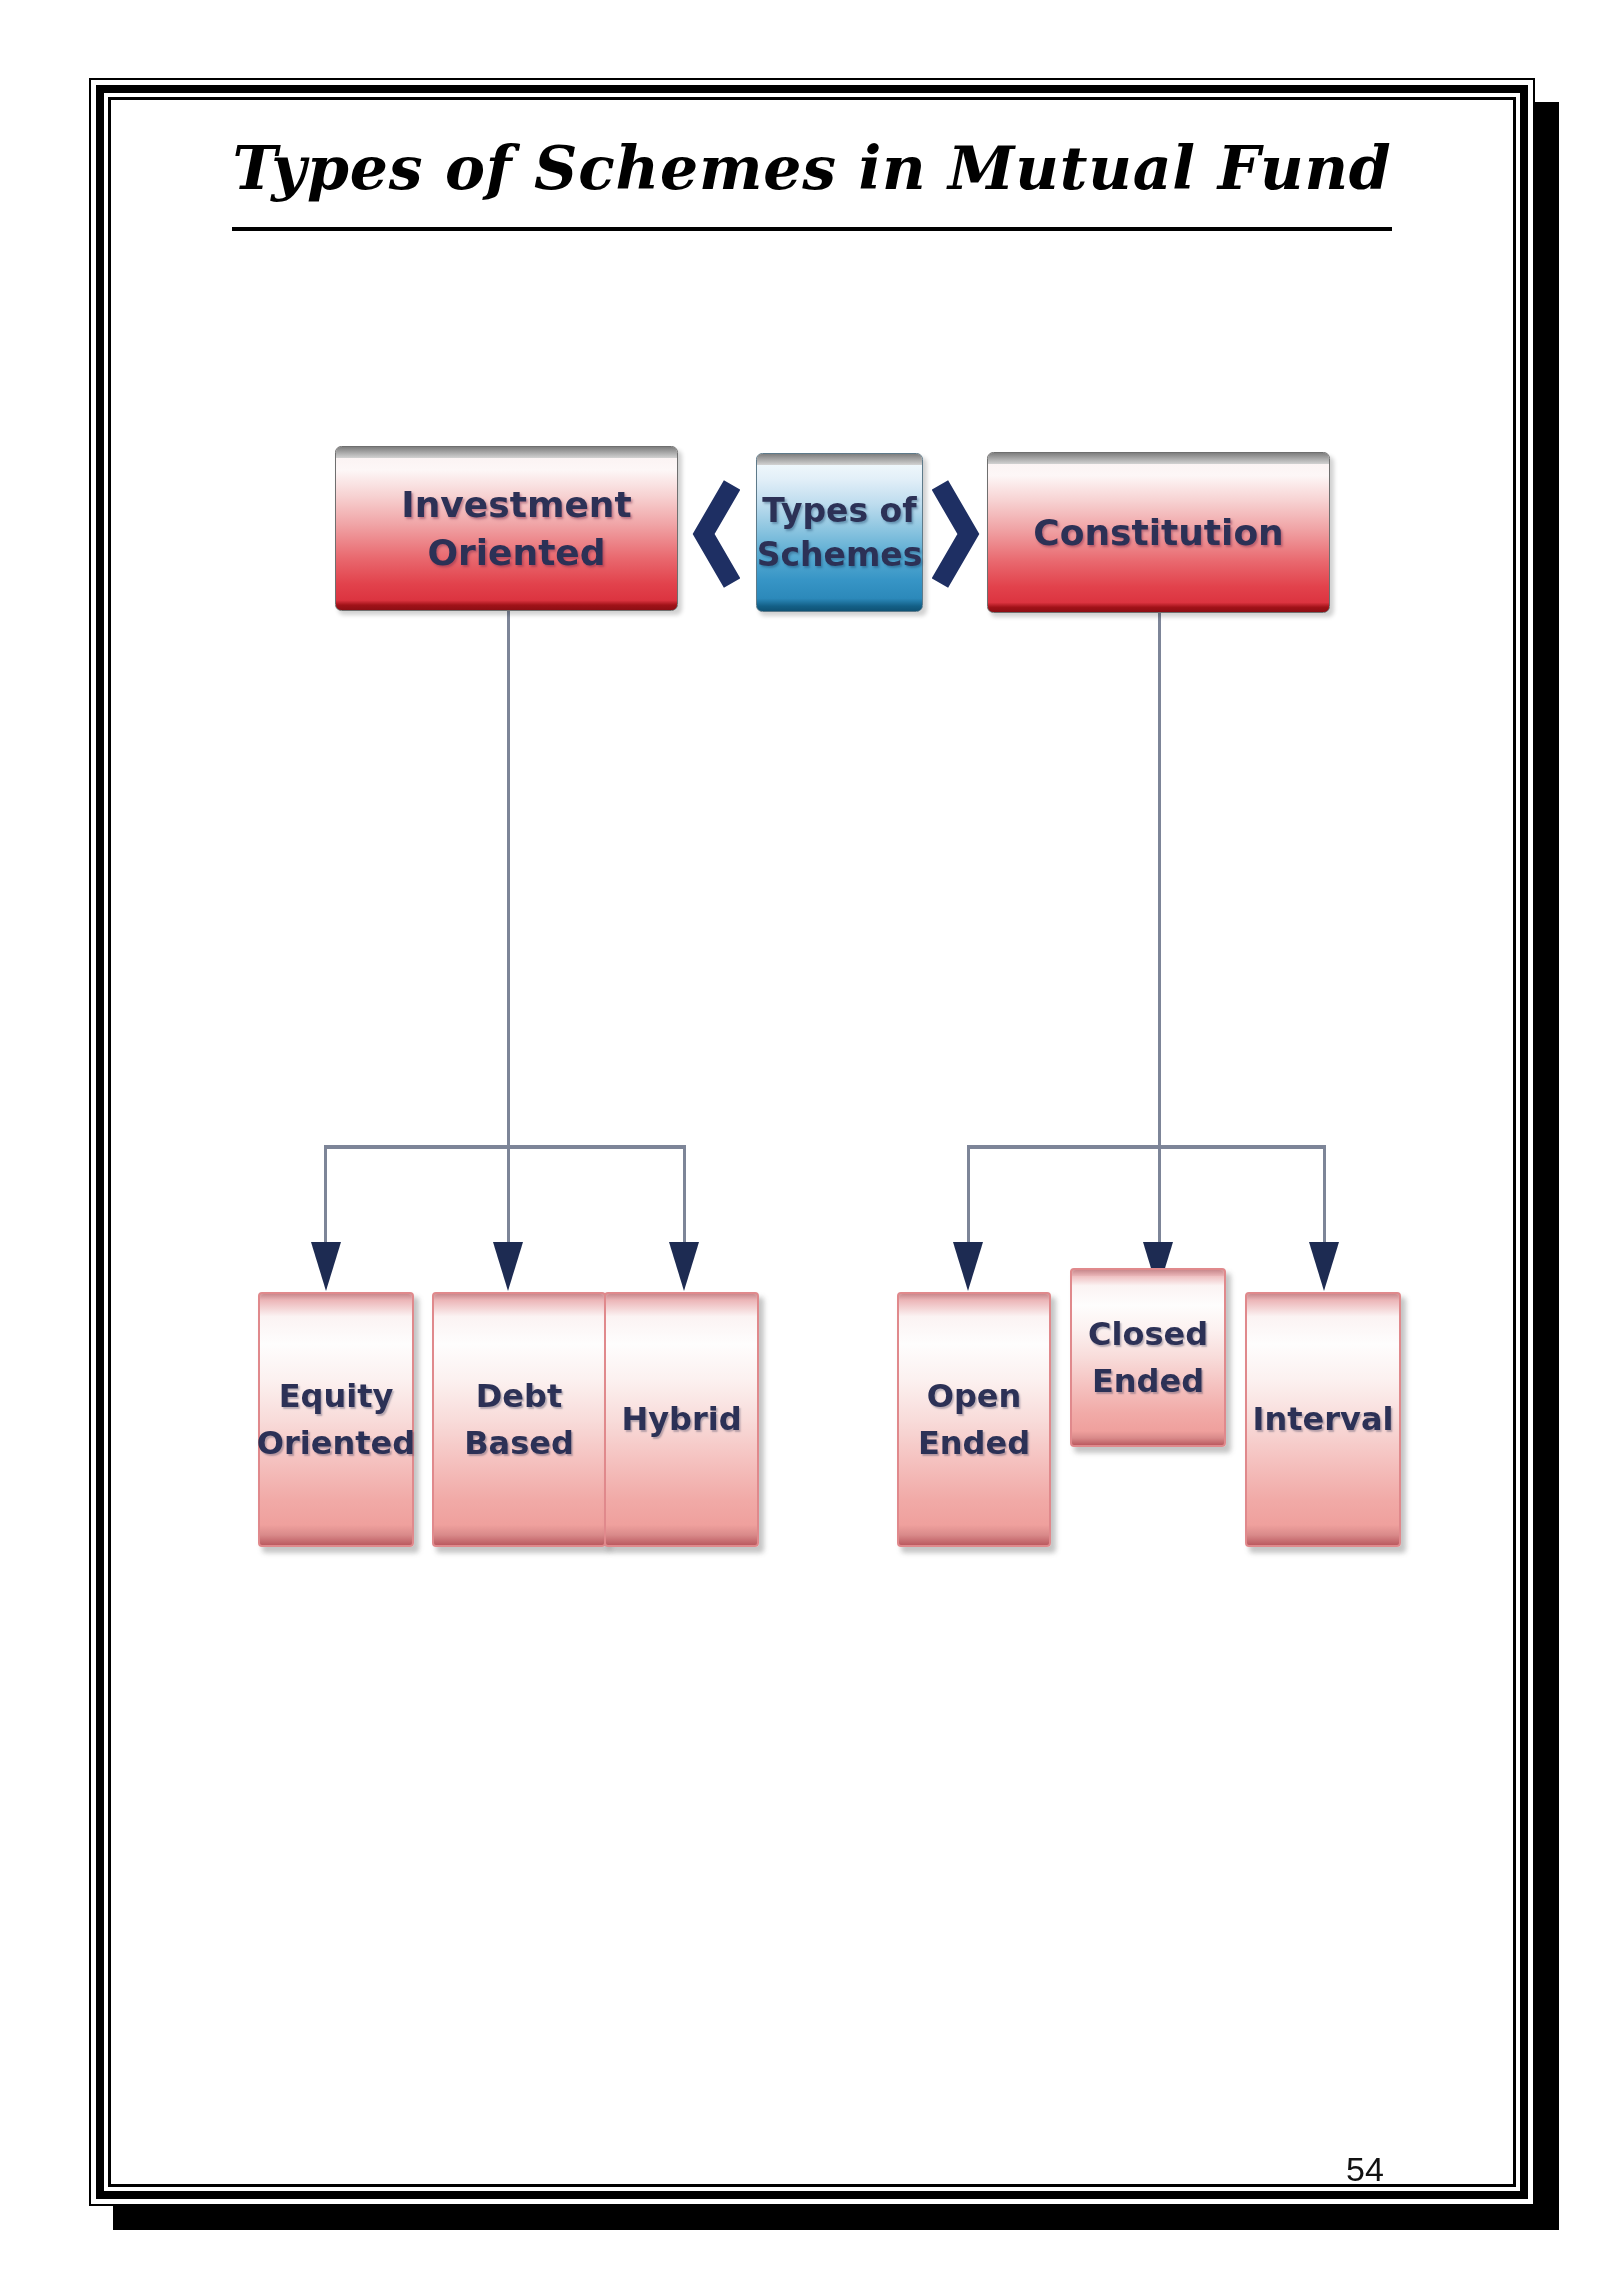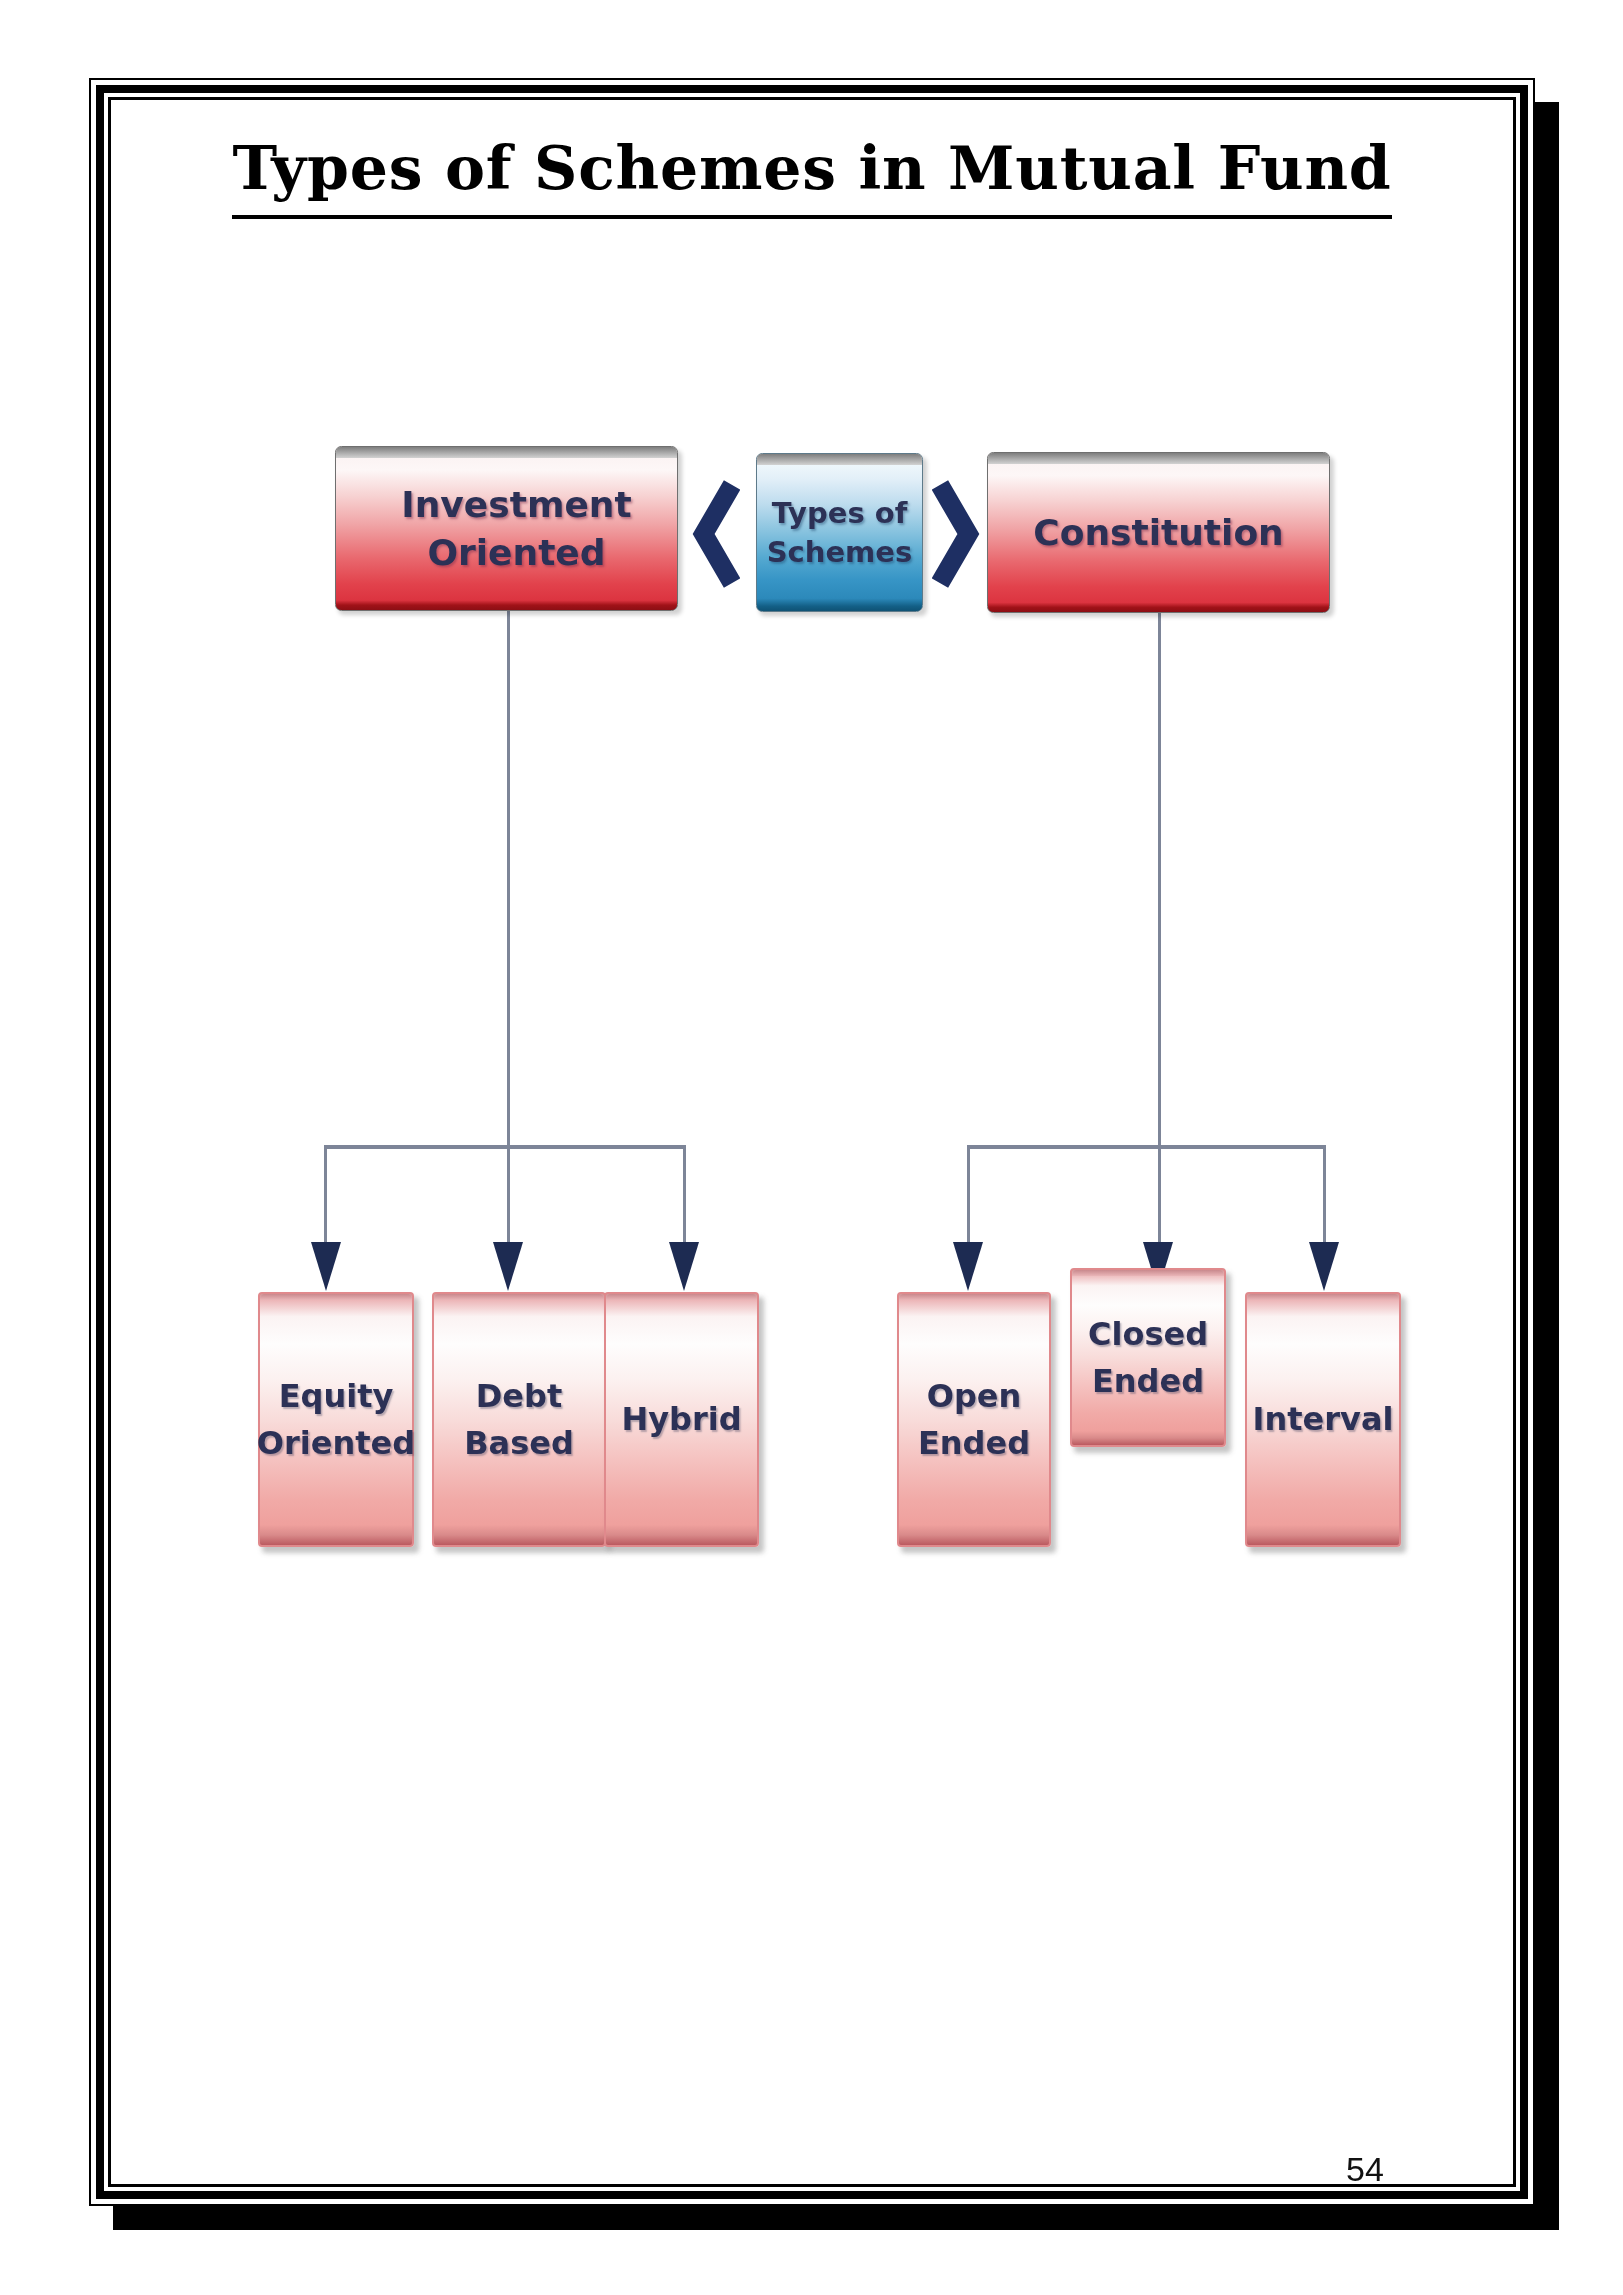--- a/index.html
+++ b/index.html
@@ -7,43 +7,43 @@
        font-family:"DejaVu Sans", sans-serif;}
 
   
   .frame-outer{position:absolute;left:89px;top:78px;width:1446px;height:2128px;
     border:2.4px solid #000;box-sizing:border-box;box-shadow:24px 24px 0 #000;background:#fff;}
   .frame-mid{position:absolute;inset:4.8px;border:8.7px solid #000;}
   .frame-inner{position:absolute;inset:4px;border:3.2px solid #000;}
 
   
   .title-wrap{position:absolute;left:112px;right:112px;top:133px;text-align:center;z-index:5;}
-  .title-text{font-family:"DejaVu Serif", serif;font-weight:bold;
+  .title-text{font-family:"DejaVu Serif", serif;font-style:italic;font-weight:bold;
     font-size:60px;letter-spacing:0.8px;color:#000;
-    border-bottom:4px solid #000;padding-bottom:12px;}
+    border-bottom:4px solid #000;padding-bottom:24px;}
 
   
   .node{position:absolute;box-sizing:border-box;display:flex;flex-direction:column;
     align-items:center;justify-content:center;text-align:center;font-weight:bold;
     color:#2c3156;z-index:4;}
   .node .cap{position:absolute;top:0;left:0;right:0;height:11px;
     background:linear-gradient(180deg,#7e7e7e,#d2d2d2);border-radius:4.8px 4.8px 0 0;}
   .nl{line-height:1.32;}
 
   .red{border:1.6px solid #6f6f6f;border-radius:6.3px;
     background:linear-gradient(180deg,#fbf3f3 6%,#fdf7f7 14%,#f7d2d2 30%,#f0a3a5 48%,
       #e9696f 68%,#e2424c 84%,#dc3440 94%,#a01218 97%,#8c0e14 100%);
     box-shadow:3.2px 4px 4px rgba(0,0,0,0.18);}
   .red .nl{font-size:36px;text-shadow:1.6px 2.4px 2.4px rgba(120,40,70,0.45);}
 
   .blue{border:1.6px solid #5d7a8a;border-radius:6.3px;
     background:linear-gradient(180deg,#eef6fb 7%,#e2eff8 16%,#bddcee 32%,#8cc5e0 48%,
       #55a9d1 66%,#3795c6 80%,#2c89ba 92%,#135f86 97%,#0f5274 100%);
     box-shadow:3.2px 4px 4px rgba(0,0,0,0.18);}
-  .blue .nl{font-size:29px;text-shadow:1.6px 2.4px 2.4px rgba(20,60,100,0.4);}
+  .blue .nl{font-size:33px;text-shadow:1.6px 2.4px 2.4px rgba(20,60,100,0.4);}
 
   .pink{border:2.4px solid #e0898c;border-radius:4px;
     background:linear-gradient(180deg,#cf9a9c 0%,#ecb6b8 2.5%,#fbf3f3 9%,#fefdfd 20%,
       #fcf1f0 34%,#f8dcda 50%,#f5c2c0 66%,#f1aaa7 82%,#efa09d 92%,#d98a8a 96%,#bb5a60 100%);
     box-shadow:4.8px 5.6px 4.8px rgba(90,90,90,0.35);}
   .pink .nl{font-size:32px;line-height:1.45;text-shadow:1.6px 1.6px 1.6px rgba(60,60,90,0.35);}
   .pink .cap{height:6.3px;background:linear-gradient(180deg,#c9898d,#eab6b8);}
 
   
   .chev{position:absolute;z-index:4;}

